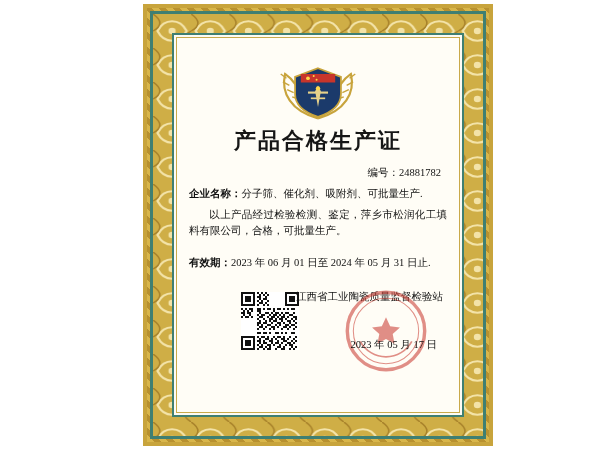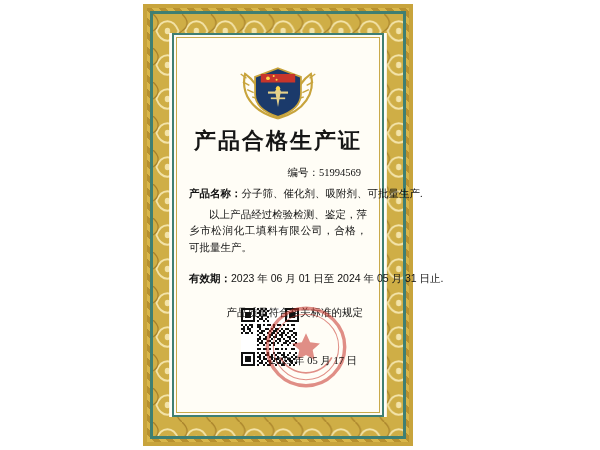--- a/index.html
+++ b/index.html
@@ -16,21 +16,21 @@
     height: 450px;
     background: #ffffff;
     overflow: hidden;
   }
 
   
   .cert {
     position: absolute;
     left: 143px;
     top: 4px;
-    width: 270px;
+    width: 350px;
     height: 442px;
     background: #f7f4ea;
     box-sizing: border-box;
   }
   
   .border-outer {
     position: absolute;
     inset: 0;
     box-sizing: border-box;
     border: 4px solid #c8a43c;
@@ -128,27 +128,26 @@
     font-family: "Liberation Serif", serif;
     font-size: 10.5px;
     color: #111;
     line-height: 1.55;
     margin: 6px 0 6px 0;
     text-align: justify;
   }
   .para .indent { display: inline-block; width: 20px; }
 
   .validity {
-    font-family: Liberation Sans, sans-serif;
+    font-family: Liberation Serif, serif;
     font-size: 10.5px;
     color: #111;
     margin-top: 16px;
     margin-bottom: 2px;
     white-space: nowrap;
-    text-align: right;
   }
   .validity .field-label { font-weight: bold; }
 
   
   .issuer-block {
     position: relative;
     margin-top: 16px;
     height: 110px;
   }
   .qr {
@@ -249,26 +248,26 @@
           <path d="M60 38 L 64 46 L 60 68 L 56 46 Z" fill="#e6d18a"></path>
           <path d="M46 48 L 74 48" stroke="#e6d18a" stroke-width="3"></path>
           <path d="M50 56 L 70 56" stroke="#e6d18a" stroke-width="2.4"></path>
           <circle cx="60" cy="42" r="3" fill="#ffd94a"></circle>
         </svg>
       </div>
 
       <div class="cert-title">产品合格生产证</div>
 
       <div class="code-line">
-        <span>编号：</span><span>51994569</span>
+        <span>编号：</span><span>24881782</span>
       </div>
 
 
       <div class="field-row">
-        <span class="field-label">产品名称：</span><span class="field-value">分子筛、催化剂、吸附剂、可批量生产.</span>
+        <span class="field-label">企业名称：</span><span class="field-value">分子筛、催化剂、吸附剂、可批量生产.</span>
       </div>
 
       <div class="para">
         <span class="indent"></span><span>以上产品经过检验检测、鉴定，萍乡市松润化工填料有限公司，合格，可批量生产。</span>
       </div>
 
       <div class="validity">
         <span class="field-label">有效期：</span><span class="field-value">2023 年 06 月 01 日至 2024 年 05 月 31 日止.</span>
       </div>
 
@@ -450,21 +449,21 @@
                 <rect x="11" y="28" width="1" height="1"></rect>
               <rect x="13" y="28" width="2" height="1"></rect>
                 <rect x="17" y="28" width="1" height="1"></rect>
               <rect x="20" y="28" width="2" height="1"></rect>
                 <rect x="24" y="28" width="1" height="1"></rect>
               <rect x="26" y="28" width="1" height="1"></rect>
             </g>
           </svg>
         </div>
 
-        <div class="issuer-name">产品质量符合相关标准的规定</div>
+        <div class="issuer-name">江西省工业陶瓷质量监督检验站</div>
 
         <svg class="seal" viewBox="0 0 100 100" aria-hidden="true">
           <circle cx="50" cy="50" r="45" fill="none" stroke="#c8352b" stroke-width="4"></circle>
           <circle cx="50" cy="50" r="38" fill="none" stroke="#c8352b" stroke-width="1.2"></circle>
           <path d="M50 34 l 4.8 10.4 11.4 1.4 -8.4 7.8 2.2 11.3 -10 -5.6 -10 5.6 2.2 -11.3 -8.4 -7.8 11.4 -1.4 Z" fill="#c8352b"></path>
           <path d="M20 62 A 34 34 0 0 0 80 62" fill="none" stroke="#c8352b" stroke-width="2"></path>
         </svg>
 
         <div class="issue-date">2023 年 05 月 17 日</div>
       </div>

